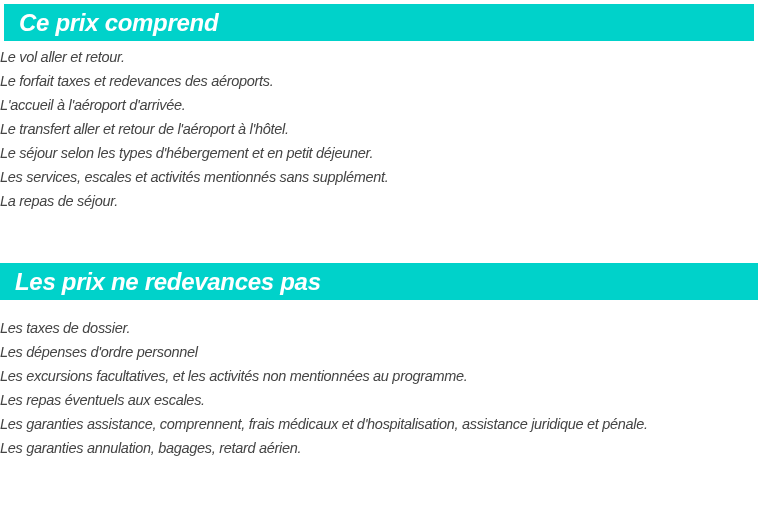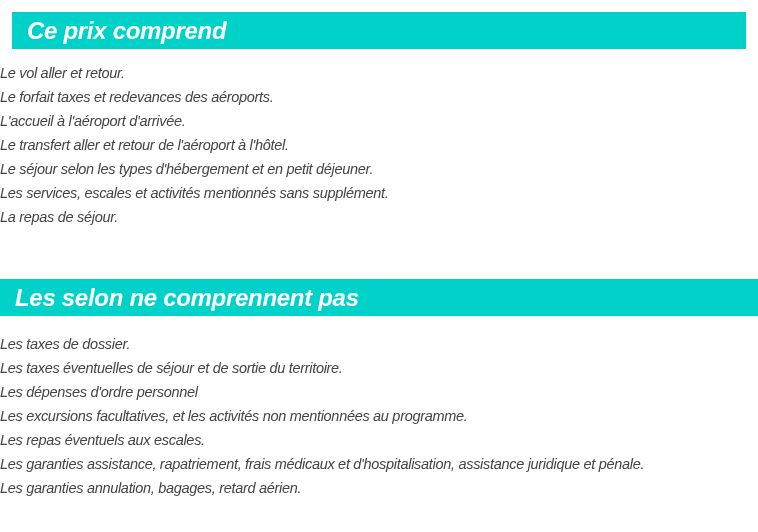--- a/index.html
+++ b/index.html
@@ -27,36 +27,35 @@
       letter-spacing: -0.3px;
     }
     #sec1 .list { margin-top: 4px; }
     #sec2 { margin-top: 50px; }
     #sec2 .list { margin-top: 16px; }
   </style>
 </head>
 <body>
 
 <section id="sec1">
-  <h2 class="section-header" style="margin:12px;">Ce prix comprend</h2>
+  <h2 class="section-header" style="margin:4px;">Ce prix comprend</h2>
   <ul class="list">
     <li>Le vol aller et retour.</li>
     <li>Le forfait taxes et redevances des aéroports.</li>
     <li>L'accueil à l'aéroport d'arrivée.</li>
     <li>Le transfert aller et retour de l'aéroport à l'hôtel.</li>
     <li>Le séjour selon les types d'hébergement et en petit déjeuner.</li>
     <li>Les services, escales et activités mentionnés sans supplément.</li>
     <li>La repas de séjour.</li>
   </ul>
 </section>
 
 <section id="sec2">
-  <h2 class="section-header" style="margin:0;">Les selon ne comprennent pas</h2>
+  <h2 class="section-header" style="margin:0;">Les prix ne redevances pas</h2>
   <ul class="list">
     <li>Les taxes de dossier.</li>
-    <li>Les taxes éventuelles de séjour et de sortie du territoire.</li>
     <li>Les dépenses d'ordre personnel</li>
     <li>Les excursions facultatives, et les activités non mentionnées au programme.</li>
     <li>Les repas éventuels aux escales.</li>
-    <li>Les garanties assistance, rapatriement, frais médicaux et d'hospitalisation, assistance juridique et pénale.</li>
+    <li>Les garanties assistance, comprennent, frais médicaux et d'hospitalisation, assistance juridique et pénale.</li>
     <li>Les garanties annulation, bagages, retard aérien.</li>
   </ul>
 </section>
 
 </body></html>

